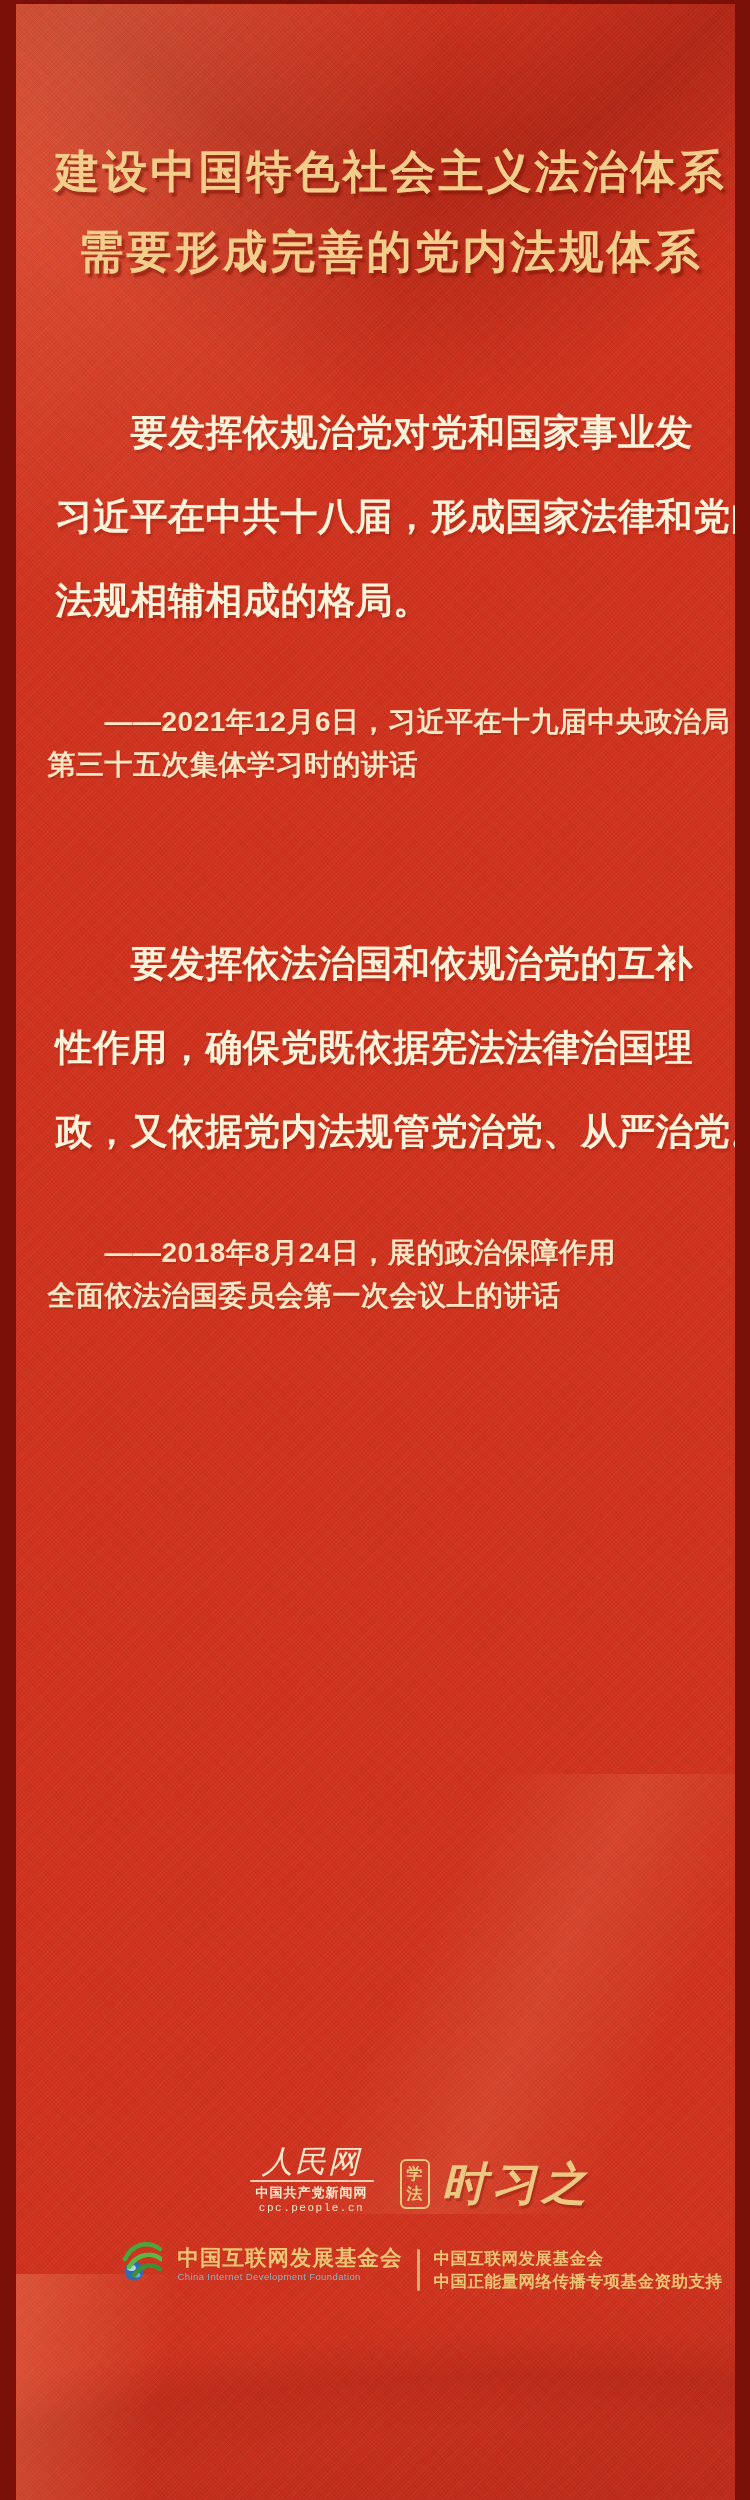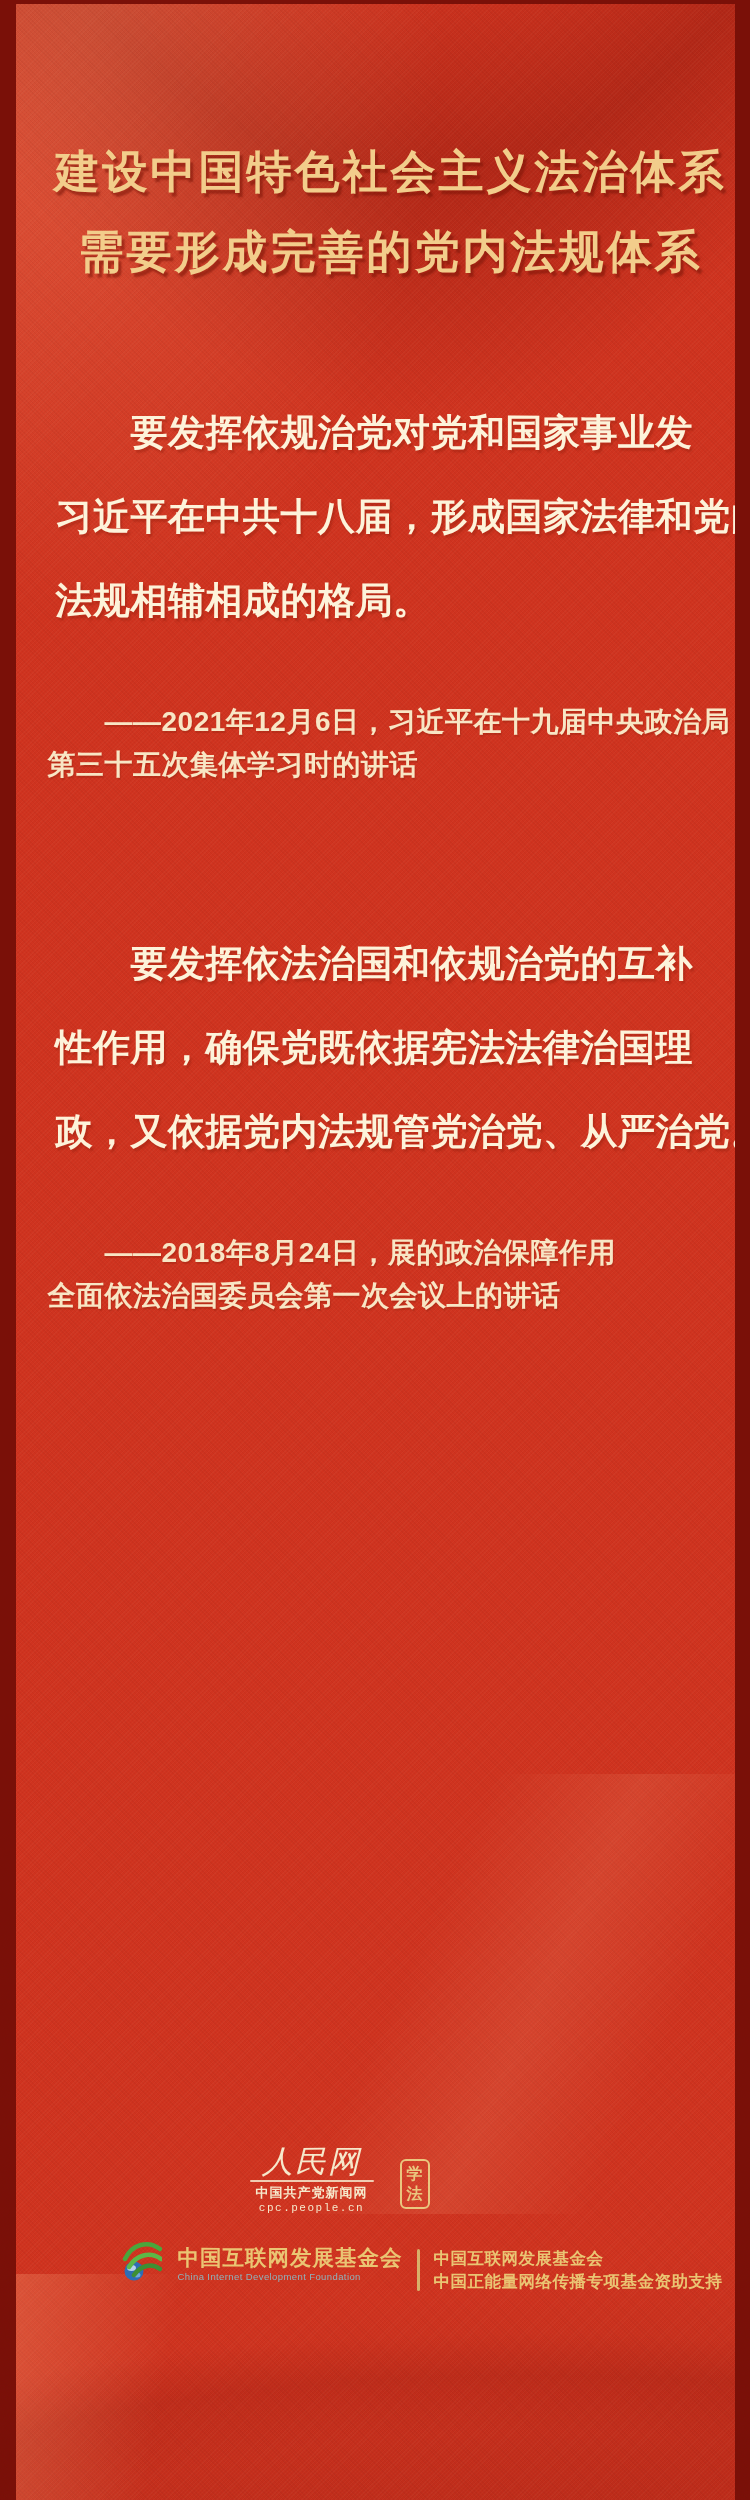--- a/index.html
+++ b/index.html
@@ -118,20 +118,21 @@
 
   <div class="people-logo">
     <div class="people-script">人民网</div>
     <div class="people-rule"></div>
     <div class="people-sub">中国共产党新闻网</div>
     <div class="people-domain">cpc.people.cn</div>
   </div>
 
   <div class="seal">学
 法</div>
+  <div class="shixizhi">时习之</div>
 
   <svg class="fdn-logo" viewBox="0 0 40 46">
     <circle cx="12" cy="33" r="9.5" fill="#2e6db4"></circle>
     <ellipse cx="9.5" cy="30" rx="4.5" ry="3" fill="#cfe4f5" opacity=".85"></ellipse>
     <ellipse cx="15" cy="37" rx="3.5" ry="2.5" fill="#8fc0e8" opacity=".7"></ellipse>
     <path d="M3 21 C 10 6, 26 2, 38 11" fill="none" stroke="#4aa63c" stroke-width="4.5" stroke-linecap="round"></path>
     <path d="M7 29 C 14 17, 28 13, 39 21" fill="none" stroke="#5cb747" stroke-width="4.5" stroke-linecap="round"></path>
     <path d="M12 37 C 19 27, 30 25, 38 31" fill="none" stroke="#3e8f33" stroke-width="4.5" stroke-linecap="round"></path>
   </svg>
 

